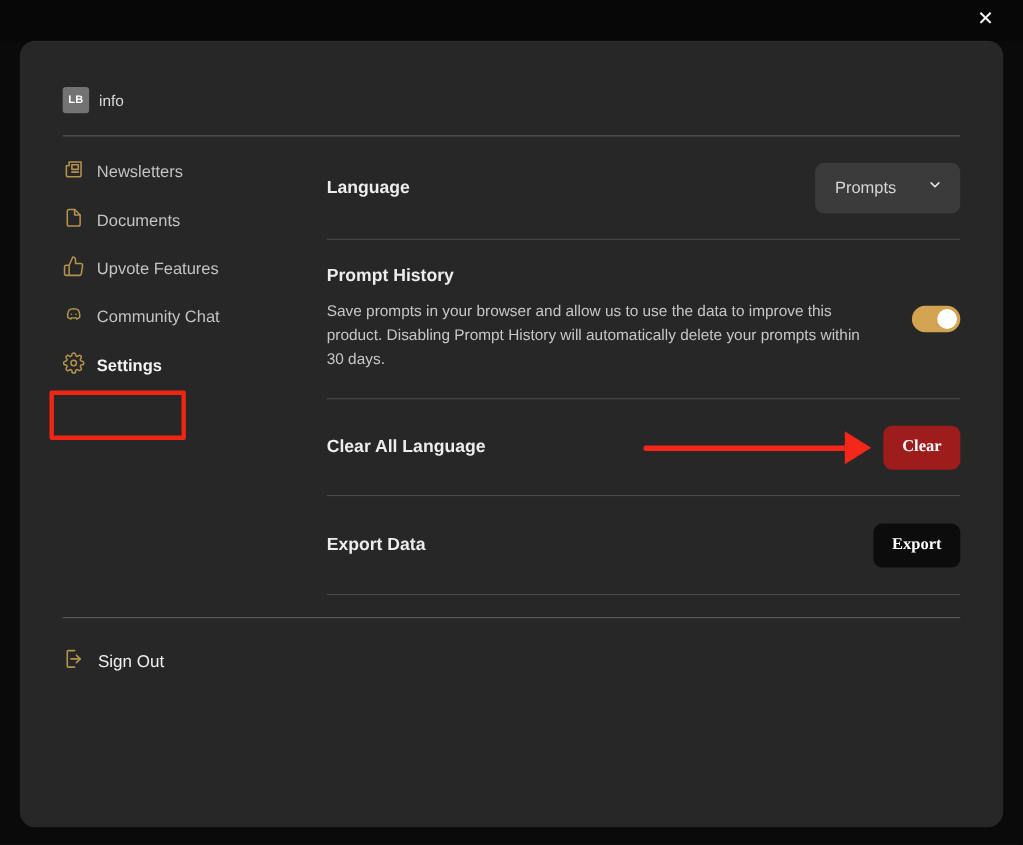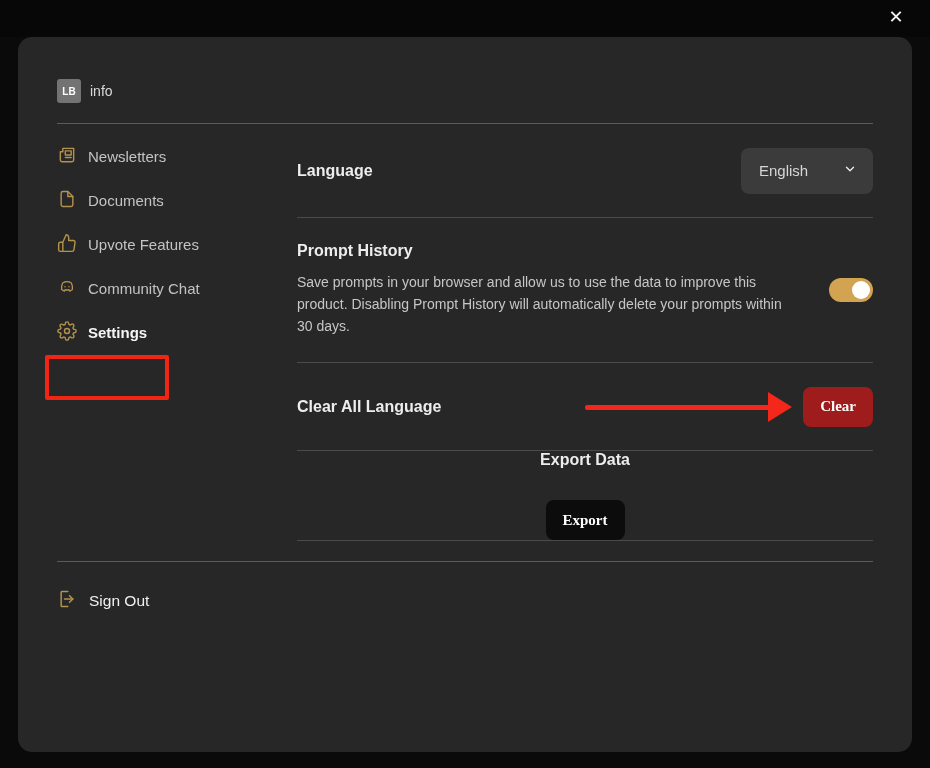--- a/index.html
+++ b/index.html
@@ -53,21 +53,21 @@
   .icon-gold-fill { fill: #b3924d; }
 
   .content { flex: 1; }
   .row {
     display: flex; align-items: center; justify-content: space-between;
     border-bottom: 1px solid #4a4a4a;
   }
   .row-language { height: 94px; }
   .row-prompt { height: 145px; }
   .row-clear { height: 88px; }
-  .row-export { height: 90px; flex-direction: column; }
+  .row-export { height: 90px; }
   .row-delete { height: 88px; border-bottom: none; }
   .row-label { color: #ededed; font-size: 16px; font-weight: 600; }
 
   .select-box {
     width: 132px; height: 46px; background: #3b3b3b; border-radius: 8px;
     display: flex; align-items: center; justify-content: space-between;
     padding: 0 16px 0 18px; cursor: pointer;
   }
   .select-value { color: #d6d6d6; font-size: 15px; }
   .chevron { color: #e8e8e8; }
@@ -186,21 +186,21 @@
         <span>Settings</span>
       </div>
 
     </nav>
 
     <div class="content">
 
       <div class="row row-language">
         <div class="row-label">Language</div>
         <div class="select-box">
-          <span class="select-value">English</span>
+          <span class="select-value">Prompts</span>
           <span class="chevron">
             <svg width="14" height="14" viewBox="0 0 24 24" fill="none" stroke="#e8e8e8" stroke-width="2.4" stroke-linecap="round" stroke-linejoin="round">
               <polyline points="6 9 12 15 18 9"></polyline>
             </svg>
           </span>
         </div>
       </div>
 
       <div class="row row-prompt">
         <div class="prompt-left">

